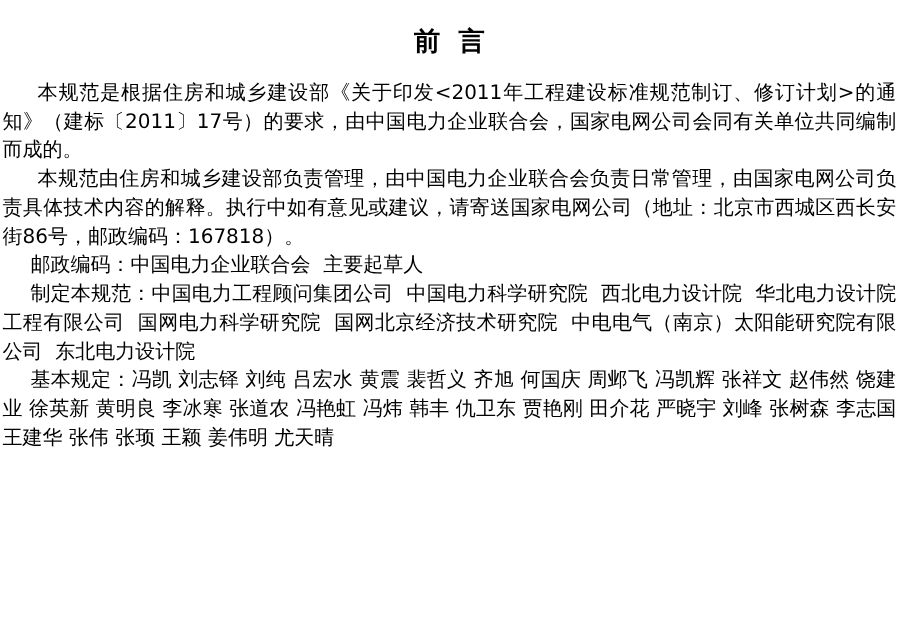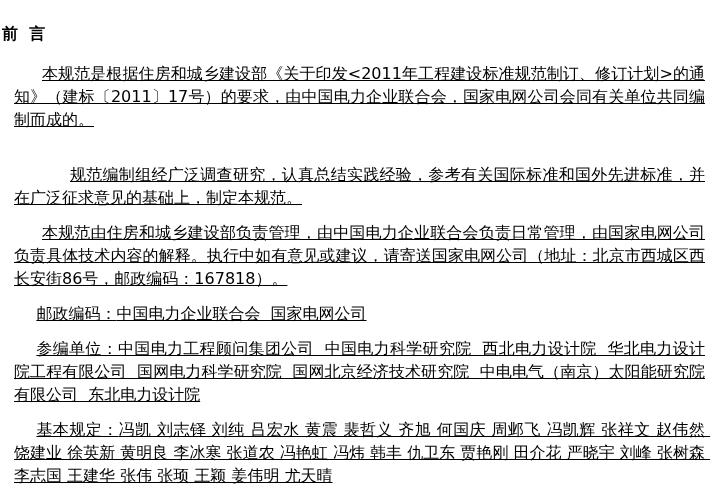--- a/index.html
+++ b/index.html
@@ -4,46 +4,45 @@
 <style>
   html, body { margin: 0; padding: 0; background: #ffffff; }
   body {
     width: 720px; height: 504px; overflow: hidden;
     color: #000000;
     font-family: "DejaVu Sans", sans-serif;
     font-size: 16px; line-height: 23px;
   }
   .page { padding: 22px 3px 0 2px; box-sizing: border-box; width: 720px; height: 504px; }
   .doc-title {
-    font-size: 16px; font-weight: bold; 
+    font-size: 21px; font-weight: bold; text-align: center;
     margin: 0 0 17px 0; white-space: pre;
   }
   p {
-    margin: 12px; white-space: pre-wrap; word-break: break-all;
-    text-align: justify; text-justify: inter-ideograph; text-decoration: underline;
+    margin: 0; white-space: pre-wrap; word-break: break-all;
+    text-align: justify; text-justify: inter-ideograph;
   }
   .indent-body   { text-indent: 1.75em; }  
   .indent-deep   { text-indent: 3.5em; }   
   .indent-credit { text-indent: 1.4em; }   
   .gap-before    { margin-top: 32px; }     
 </style>
 </head>
 <body>
 
 <div class="page">
 
   <h1 class="doc-title">前  言</h1>
 
   <p class="indent-body">本规范是根据住房和城乡建设部《关于印发&lt;2011年工程建设标准规范制订、修订计划&gt;的通知》（建标〔2011〕17号）的要求，由中国电力企业联合会，国家电网公司会同有关单位共同编制而成的。</p>
 
-  <p class="indent-deep gap-before">规范编制组经广泛调查研究，认真总结实践经验，参考有关国际标准和国外先进标准，并在广泛征求意见的基础上，制定本规范。</p>
 
 
   <p class="indent-body">本规范由住房和城乡建设部负责管理，由中国电力企业联合会负责日常管理，由国家电网公司负责具体技术内容的解释。执行中如有意见或建议，请寄送国家电网公司（地址：北京市西城区西长安街86号，邮政编码：167818）。</p>
 
 
-  <p class="indent-credit"><span>邮政编码：</span><span>中国电力企业联合会  国家电网公司</span></p>
+  <p class="indent-credit"><span>邮政编码：</span><span>中国电力企业联合会  主要起草人</span></p>
 
-  <p class="indent-credit"><span>参编单位：</span><span>中国电力工程顾问集团公司  中国电力科学研究院  西北电力设计院  华北电力设计院工程有限公司  国网电力科学研究院  国网北京经济技术研究院  中电电气（南京）太阳能研究院有限公司  东北电力设计院</span></p>
+  <p class="indent-credit"><span>制定本规范：</span><span>中国电力工程顾问集团公司  中国电力科学研究院  西北电力设计院  华北电力设计院工程有限公司  国网电力科学研究院  国网北京经济技术研究院  中电电气（南京）太阳能研究院有限公司  东北电力设计院</span></p>
 
   <p class="indent-credit"><span>基本规定：</span><span>冯凯 刘志铎 刘纯 吕宏水 黄震 裴哲义 齐旭 何国庆 周邺飞 冯凯辉 张祥文 赵伟然 饶建业 徐英新 黄明良 李冰寒 张道农 冯艳虹 冯炜 韩丰 仇卫东 贾艳刚 田介花 严晓宇 刘峰 张树森 李志国 王建华 张伟 张顼 王颖 姜伟明 尤天晴</span></p>
 
 </div>
 
 </body></html>

